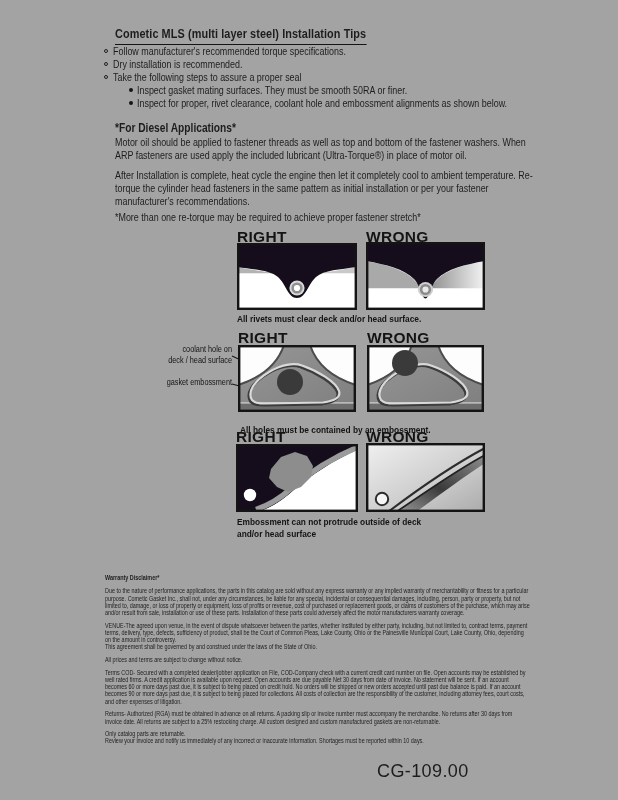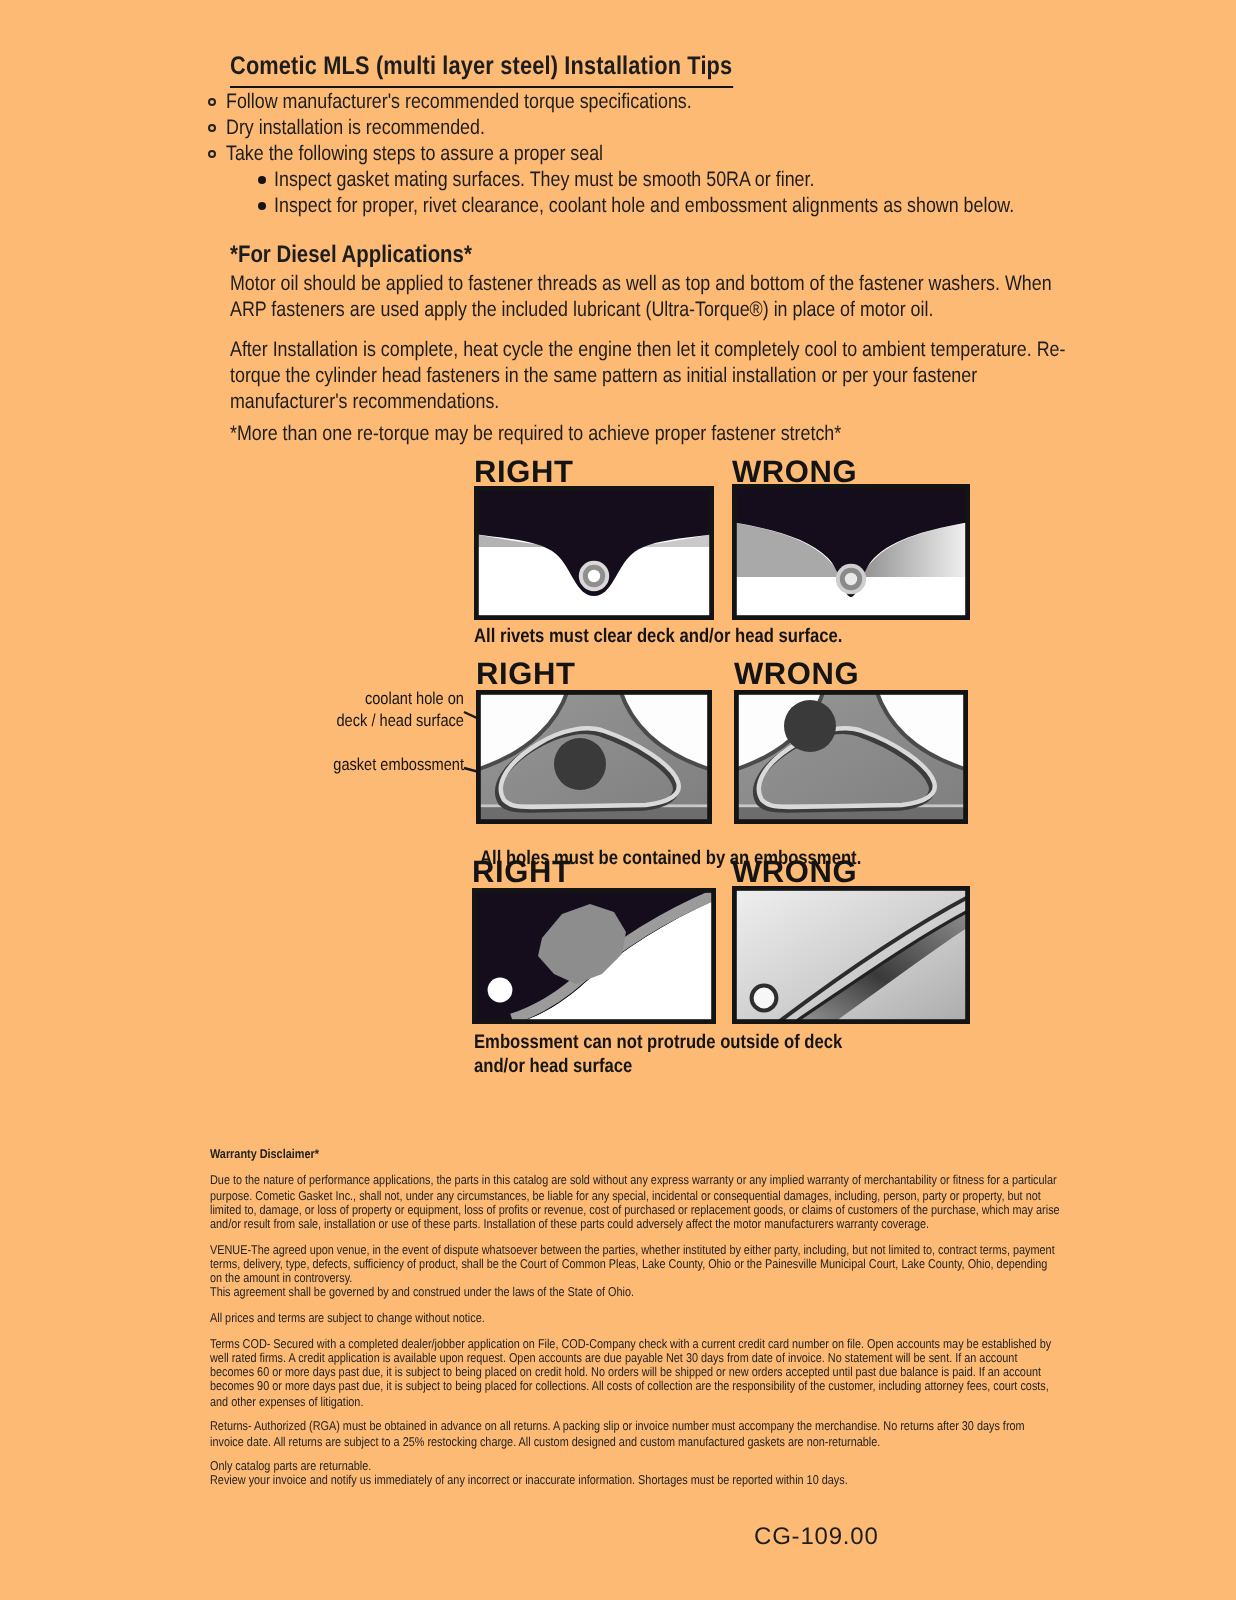--- a/index.html
+++ b/index.html
@@ -1,18 +1,18 @@
 <!DOCTYPE html>
 <html><head>
 <meta charset="utf-8">
 <style>
   * { margin:0; padding:0; box-sizing:border-box; }
   html,body { background:#ffffff; }
   #page {
-    position:relative; width:618px; height:800px; background:#fdba74;
+    position:relative; width:618px; height:800px; background:#a3a3a3;
     font-family:"Liberation Sans","DejaVu Sans",sans-serif; color:#1d1d1d;
     overflow:hidden;
   }
   .abs { position:absolute; }
   
   .cond { display:inline-block; transform:scaleX(.85); transform-origin:0 0; white-space:nowrap; }
 
   .title-wrap { left:115px; top:24px; }
   .title { font-size:12.8px; font-weight:bold; border-bottom:1.6px solid #141414; padding-bottom:2.5px; letter-spacing:.1px; }
 
@@ -29,21 +29,21 @@
   .cap { font-size:9.8px; font-weight:bold; line-height:11.5px; white-space:pre-line; transform:scaleX(.85); transform-origin:0 0; color:#141414; }
 
   .sidelab { font-size:8.6px; line-height:10.6px; text-align:right; transform:scaleX(.85); transform-origin:100% 0; white-space:pre-line; color:#141414; }
 
   .panel { position:absolute; display:block; }
 
   .disc { left:105px; top:574px; width:500px; transform:scaleX(.85); transform-origin:0 0; font-size:6.4px; line-height:7.25px; color:#222; }
   .disc .dh { font-weight:bold; margin-bottom:6px; }
   .disc p { margin-bottom:5.4px; white-space:pre-line; }
 
-  .pagecode { left:377px; top:761px; font-size:12px; letter-spacing:.4px; color:#1d1d1d; }
+  .pagecode { left:377px; top:761px; font-size:18px; letter-spacing:.4px; color:#1d1d1d; }
 </style>
 </head>
 <body>
 
 <div id="page">
 
   <div class="abs title-wrap cond">
     <span class="title">Cometic MLS (multi layer steel) Installation Tips</span>
   </div>
 

